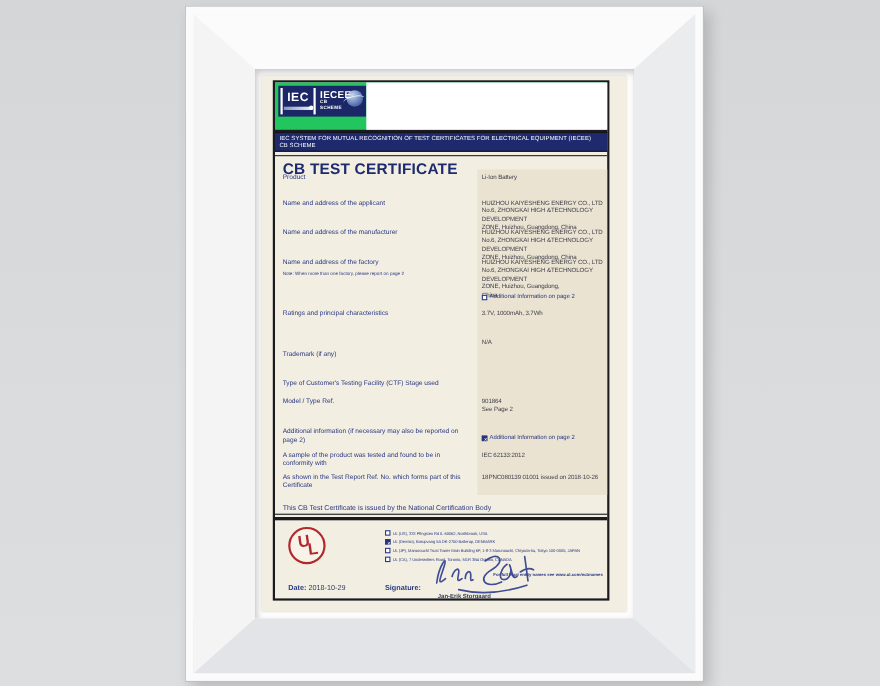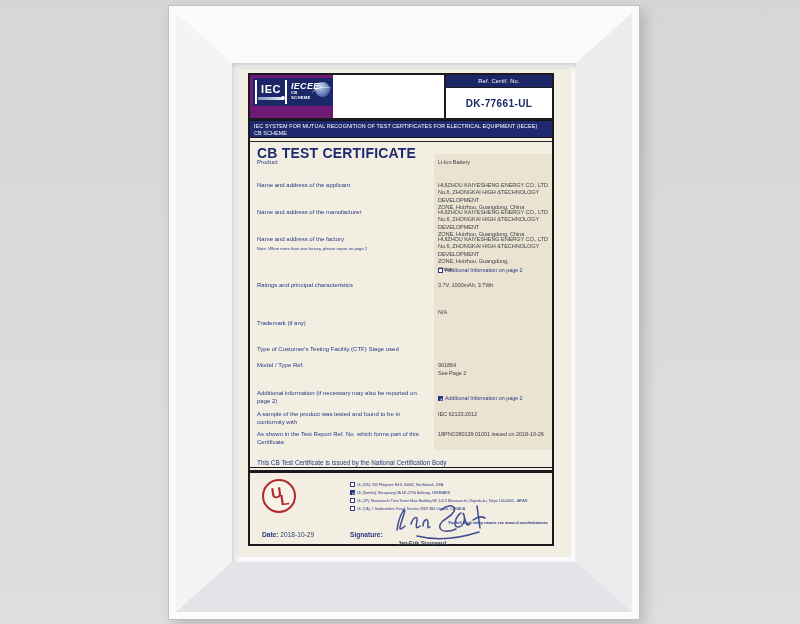--- a/index.html
+++ b/index.html
@@ -13,33 +13,33 @@
          border-color:#fbfbfc #ebecee #e3e4e7 #f4f4f5;}
   .mat{position:absolute;inset:0;background:#fdfdfe;box-shadow:inset 2px 3px 6px rgba(0,0,0,.20);}
   .paper{position:absolute;inset:6px;background:#f2eee1;box-shadow:0 0 2px rgba(0,0,0,.25);}
 
   
   .content{position:absolute;left:10px;top:4px;width:306px;height:473px;box-sizing:border-box;
            border:2px solid #1a1a20;background:#f2eee1;}
   .content *{box-sizing:border-box;}
 
   
-  .hdr{position:absolute;left:0;top:0;right:0;height:47px;background:#701a75;border-bottom:4px solid #1a1a20;display:flex;}
+  .hdr{position:absolute;left:0;top:0;right:0;height:47px;background:#22c55e;border-bottom:4px solid #1a1a20;display:flex;}
   .logo-wrap{padding:3px 0 0 3px;}
   .iec-logo{display:flex;background:#1b2767;width:80px;height:28px;padding:2px;}
   .iec-left{width:32px;display:flex;flex-direction:column;justify-content:center;align-items:center;
             border-left:2px solid #fff;border-right:2px solid #fff;padding:0 2px;}
   .iec-txt{color:#fff;font-weight:bold;font-size:11px;line-height:11px;letter-spacing:.5px;}
   .iec-bar{margin-top:2px;width:26px;height:3px;background:linear-gradient(90deg,#8796bd,#eef2f9);position:relative;}
   .iec-bar::after{content:"";position:absolute;right:-1px;top:-1px;width:4px;height:4px;border-radius:50%;background:#fff;}
   .iec-right{flex:1;position:relative;padding:2px 0 0 4px;overflow:hidden;}
   .globe{position:absolute;right:1px;top:2px;width:15px;height:15px;border-radius:50%;
          background:radial-gradient(circle at 35% 30%,#d4e2f6,#6c86c0 55%,#2c3f86);opacity:.95;}
   .globe::after{content:"";position:absolute;left:-3px;top:5px;width:20px;height:8px;border-top:1px solid #eaf0fa;border-radius:50%;transform:rotate(-12deg);}
-  .iecee-txt{position:relative;display:block;color:#fff;font-weight:bold;font-style:italic;font-size:9px;line-height:9px;letter-spacing:.3px;}
+  .iecee-txt{position:relative;display:block;color:#fff;font-weight:bold;font-size:9px;line-height:9px;letter-spacing:.3px;}
   .cb-txt,.scheme-txt{position:relative;display:block;color:#fff;font-weight:bold;font-size:4.2px;line-height:4.6px;letter-spacing:.3px;}
   .hdr-mid{flex:1;background:#fff;}
   .ref-col{width:108px;border-left:2px solid #1a1a20;display:flex;flex-direction:column;}
   .ref-label{height:13px;background:#1b2767;border-bottom:1px solid #1a1a20;color:#fff;font-size:5.8px;
              line-height:12px;text-align:center;letter-spacing:.2px;}
   .ref-value{flex:1;display:flex;align-items:center;justify-content:center;background:#fff;
              color:#1b2767;font-weight:bold;font-size:10px;letter-spacing:.4px;}
 
   
   .sysbar{position:absolute;left:0;right:0;top:45px;height:18px;background:#1e2a6d;border-top:1px solid #14141a;border-bottom:1px solid #14141a;
@@ -99,24 +99,20 @@
                   </div>
                   <div class="iec-right">
                     <span class="globe"></span>
                     <span class="iecee-txt">IECEE</span>
                     <span class="cb-txt">CB</span>
                     <span class="scheme-txt">SCHEME</span>
                   </div>
                 </div>
               </div>
               <div class="hdr-mid"></div>
-              <div class="ref-col">
-                <div class="ref-label">Ref. Certif. No.</div>
-                <div class="ref-value">DK-77661-UL</div>
-              </div>
             </div>
 
             <div class="sysbar">
               <span class="l1">IEC SYSTEM FOR MUTUAL RECOGNITION OF TEST CERTIFICATES FOR ELECTRICAL EQUIPMENT (IECEE)</span>
               <span class="l2">CB SCHEME</span>
             </div>
 
             <div class="rule" style="top:66px;"></div>
             <div class="title">CB TEST CERTIFICATE</div>
 

